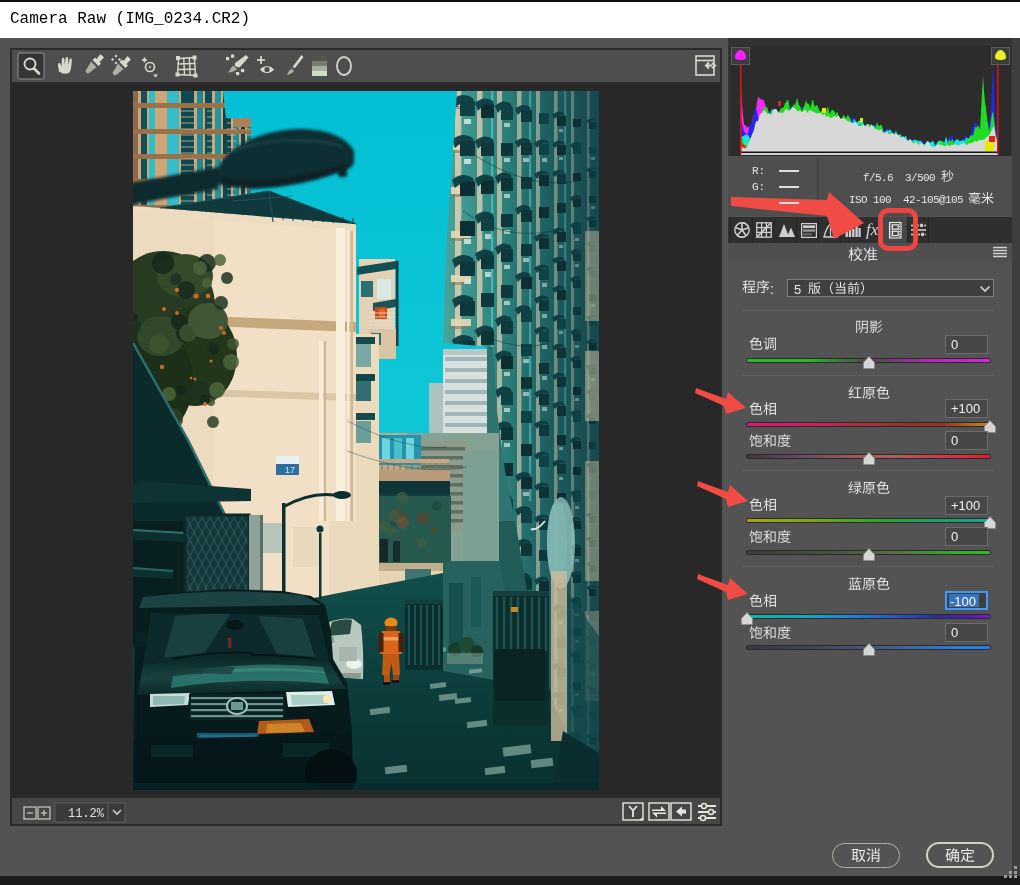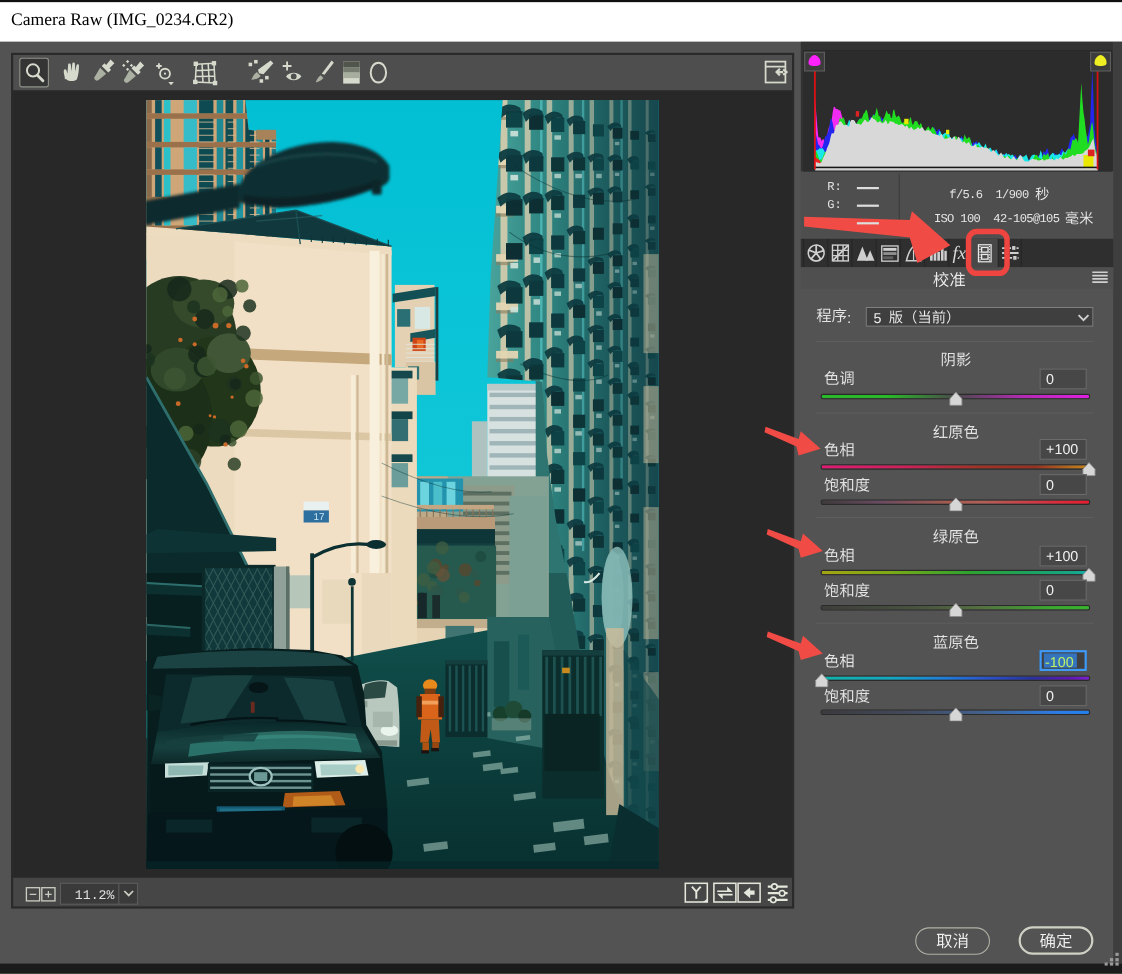--- a/index.html
+++ b/index.html
@@ -34,21 +34,21 @@
       <path id="g38452" d="M843 489V315H554C556 343 556 371 556 397V489ZM843 557H556V724H843ZM484 792V397C484 253 472 76 346 -47C364 -55 395 -74 407 -87C499 3 535 127 549 247H843V20C843 4 838 0 823 -1C808 -1 760 -1 708 0C719 -19 729 -53 732 -73C805 -73 849 -71 878 -59C905 -47 915 -24 915 19V792ZM84 799V-78H156V731H317C295 664 266 576 237 504C309 425 327 357 327 302C327 272 322 245 306 234C298 228 287 225 275 225C259 224 239 224 216 226C228 206 235 175 236 157C259 155 284 155 304 158C325 160 343 166 358 177C387 197 398 240 398 295C398 357 381 429 308 513C342 591 379 689 409 771L357 802L345 799Z"></path>
       <path id="g21407" d="M369 402H788V308H369ZM369 552H788V459H369ZM699 165C759 100 838 11 876 -42L940 -4C899 48 818 135 758 197ZM371 199C326 132 260 56 200 4C219 -6 250 -26 264 -37C320 17 390 102 442 175ZM131 785V501C131 347 123 132 35 -21C53 -28 85 -48 99 -60C192 101 205 338 205 501V715H943V785ZM530 704C522 678 507 642 492 611H295V248H541V4C541 -8 537 -13 521 -13C506 -14 455 -14 396 -12C405 -32 416 -59 419 -79C496 -79 545 -79 576 -68C605 -57 614 -36 614 3V248H864V611H573C588 636 603 664 617 691Z"></path>
       <path id="g21069" d="M604 514V104H674V514ZM807 544V14C807 -1 802 -5 786 -5C769 -6 715 -6 654 -4C665 -24 677 -56 681 -76C758 -77 809 -75 839 -63C870 -51 881 -30 881 13V544ZM723 845C701 796 663 730 629 682H329L378 700C359 740 316 799 278 841L208 816C244 775 281 721 300 682H53V613H947V682H714C743 723 775 773 803 819ZM409 301V200H187V301ZM409 360H187V459H409ZM116 523V-75H187V141H409V7C409 -6 405 -10 391 -10C378 -11 332 -11 281 -9C291 -28 302 -57 307 -76C374 -76 419 -75 446 -63C474 -52 482 -32 482 6V523Z"></path>
       <path id="g30830" d="M552 843C508 720 434 604 348 528C362 514 385 485 393 471C410 487 427 504 443 523V318C443 205 432 62 335 -40C352 -48 381 -69 393 -81C458 -13 488 76 502 164H645V-44H711V164H855V10C855 -1 851 -5 839 -6C828 -6 788 -6 745 -5C754 -24 762 -53 764 -72C826 -72 869 -71 894 -60C919 -48 927 -28 927 10V585H744C779 628 816 681 840 727L792 760L780 757H590C600 780 609 803 618 826ZM645 230H510C512 261 513 290 513 318V349H645ZM711 230V349H855V230ZM645 409H513V520H645ZM711 409V520H855V409ZM494 585H492C516 619 539 656 559 694H739C717 656 690 615 664 585ZM56 787V718H175C149 565 105 424 35 328C47 308 65 266 70 247C88 271 105 299 121 328V-34H186V46H361V479H186C211 554 232 635 247 718H393V787ZM186 411H297V113H186Z"></path>
       <path id="g35843" d="M105 772C159 726 226 659 256 615L309 668C277 710 209 774 154 818ZM43 526V454H184V107C184 54 148 15 128 -1C142 -12 166 -37 175 -52C188 -35 212 -15 345 91C331 44 311 0 283 -39C298 -47 327 -68 338 -79C436 57 450 268 450 422V728H856V11C856 -4 851 -9 836 -9C822 -10 775 -10 723 -8C733 -27 744 -58 747 -77C818 -77 861 -76 888 -65C915 -52 924 -30 924 10V795H383V422C383 327 380 216 352 113C344 128 335 149 330 164L257 108V526ZM620 698V614H512V556H620V454H490V397H818V454H681V556H793V614H681V698ZM512 315V35H570V81H781V315ZM570 259H723V138H570Z"></path>
       <path id="g29256" d="M105 820V422C105 271 96 91 30 -37C47 -47 72 -69 84 -83C143 20 164 151 171 283H309V-79H378V351H173L174 423V496H439V563H351V842H282V563H174V820ZM852 479C830 365 792 268 743 188C694 272 659 371 636 479ZM483 772V427C483 278 474 90 397 -43C415 -52 444 -72 457 -85C543 58 555 259 555 427V479H576C602 345 642 226 700 128C646 61 583 11 514 -21C530 -35 549 -64 559 -82C627 -47 689 2 742 65C789 3 845 -46 912 -82C923 -63 946 -36 963 -22C893 11 834 60 786 123C857 228 908 365 932 539L887 551L875 548H555V712C692 723 841 742 948 768L901 832C800 806 630 784 483 772Z"></path>
     </defs>
   </svg>
 <div class="abs" style="left:0;top:0;width:1020px;height:2px;background:#101010"></div>
 <div class="abs" style="left:0;top:2px;width:1020px;height:36px;background:#ffffff">
-    <div style="position:absolute;left:10px;top:8px;font-size:16px;color:#000;font-family:Liberation Serif, serif">Camera Raw (IMG_0234.CR2)</div>
+    <div style="position:absolute;left:10px;top:8px;font-size:16px;color:#000;font-family:Liberation Mono, monospace">Camera Raw (IMG_0234.CR2)</div>
   </div>
 <div class="abs" style="left:0;top:38px;width:1020px;height:847px;background:#535353"></div>
 <div class="abs" style="left:10px;top:48px;width:712px;height:778px;background:#2a2a2a"></div>
 <div class="abs" style="left:12px;top:50px;width:708px;height:32px;background:#4e4e4e"></div>
 <div class="abs" style="left:12px;top:84px;width:708px;height:713px;background:#282828"></div>
 <div class="abs" style="left:12px;top:798px;width:708px;height:26px;background:#464646"></div>
 <svg class="abs" style="left:12px;top:50px" width="708" height="32" viewBox="0 0 708 32">
     <g stroke="#d6dacc" fill="none" stroke-width="1.8" stroke-linecap="round">
       <rect x="6" y="3" width="26" height="26" rx="2" fill="#353535" stroke="#8f938a" stroke-width="1"></rect>
       <circle cx="18" cy="14" r="5.5"></circle>
@@ -186,21 +186,21 @@
     <rect x="261.5" y="1.5" width="18" height="17" fill="#3c3c3c" stroke="#5e5e5e" stroke-width="1"></rect>
     <path d="M270.5 4 C273 4 276 7.5 276 11 C276 13 274.5 14 270.5 14 C266.5 14 265 13 265 11 C265 7.5 268 4 270.5 4Z" fill="#eeee22"></path>
   </svg>
 <div class="abs" style="left:728px;top:156px;width:284px;height:60px;background:#4e4e4e"></div>
 <div class="abs" style="left:817px;top:158px;width:1px;height:56px;background:#3c3c3c"></div>
 <div class="txt" style="left:752px;top:165px;font-family:'Liberation Mono',monospace;font-size:11px;color:#e2e2e2">R:</div>
 <div class="txt" style="left:752px;top:181px;font-family:'Liberation Mono',monospace;font-size:11px;color:#e2e2e2">G:</div>
 <div class="abs" style="left:779px;top:170px;width:20px;height:2px;background:#dedede"></div>
 <div class="abs" style="left:779px;top:186px;width:20px;height:2px;background:#dedede"></div>
 <div class="abs" style="left:779px;top:202px;width:20px;height:2px;background:#dedede"></div>
-<div class="txt" style="left:863px;top:172px;font-family:'Liberation Mono',monospace;font-size:11px;letter-spacing:-0.6px;color:#e6e6e6">f/5.6  1/900</div>
+<div class="txt" style="left:863px;top:172px;font-family:'Liberation Mono',monospace;font-size:11px;letter-spacing:-0.6px;color:#e6e6e6">f/5.6  3/500</div>
 <div style="position:absolute;left:941px;top:170px;line-height:0;"><svg width="13" height="14" viewBox="0 0 13 14">
       <g fill="#e6e6e6" transform="translate(0,11.0) scale(0.01300,-0.01300)">
         <use href="#g31186" x="0"></use>
       </g>
     </svg></div>
 <div class="txt" style="left:849px;top:194px;font-family:'Liberation Mono',monospace;font-size:11px;letter-spacing:-0.6px;color:#e6e6e6">ISO 100  42-105@105</div>
 <div style="position:absolute;left:968px;top:192px;line-height:0;"><svg width="26" height="14" viewBox="0 0 26 14">
       <g fill="#e6e6e6" transform="translate(0,11.0) scale(0.01300,-0.01300)">
         <use href="#g27627" x="0"></use>
         <use href="#g31859" x="1000"></use>
@@ -418,21 +418,21 @@
       </g>
     </svg></div>
 <div style="position:absolute;left:749px;top:594px;line-height:0;"><svg width="28" height="15" viewBox="0 0 28 15">
       <g fill="#e4e4e4" transform="translate(0,11.9) scale(0.01400,-0.01400)">
         <use href="#g33394" x="0"></use>
         <use href="#g30456" x="1000"></use>
       </g>
     </svg></div>
 <div class="abs" style="left:945px;top:591px;width:43px;height:19px;background:#404040;border:2px solid #3f9bfa"></div>
 <div class="abs" style="left:949px;top:594px;width:30px;height:13px;background:#3573bd"></div>
-<div class="txt" style="left:950px;top:594px;font-size:13px;color:#bef264">-100</div>
+<div class="txt" style="left:950px;top:594px;font-size:13px;color:#ffffff">-100</div>
 <div class="abs" style="left:746px;top:614px;width:245px;height:5px;background:linear-gradient(to right,#0fb3ac 0%,#12a9c0 25%,#1f7fd8 45%,#2a52c8 62%,#2733a0 78%,#5c17b0 92%,#7a1fd0 100%);border:1px solid #2a2a2a;border-radius:2px"></div>
 <svg class="abs" style="left:740px;top:612px" width="14" height="13" viewBox="0 0 14 13">
     <path d="M7 0.5L12.5 6.5V12.5H1.5V6.5Z" fill="#d6d6d6" stroke="#8a8a8a" stroke-width="0.8"></path>
   </svg>
 <div style="position:absolute;left:749px;top:626px;line-height:0;"><svg width="42" height="15" viewBox="0 0 42 15">
       <g fill="#e4e4e4" transform="translate(0,11.9) scale(0.01400,-0.01400)">
         <use href="#g39281" x="0"></use>
         <use href="#g21644" x="1000"></use>
         <use href="#g24230" x="2000"></use>
       </g>

